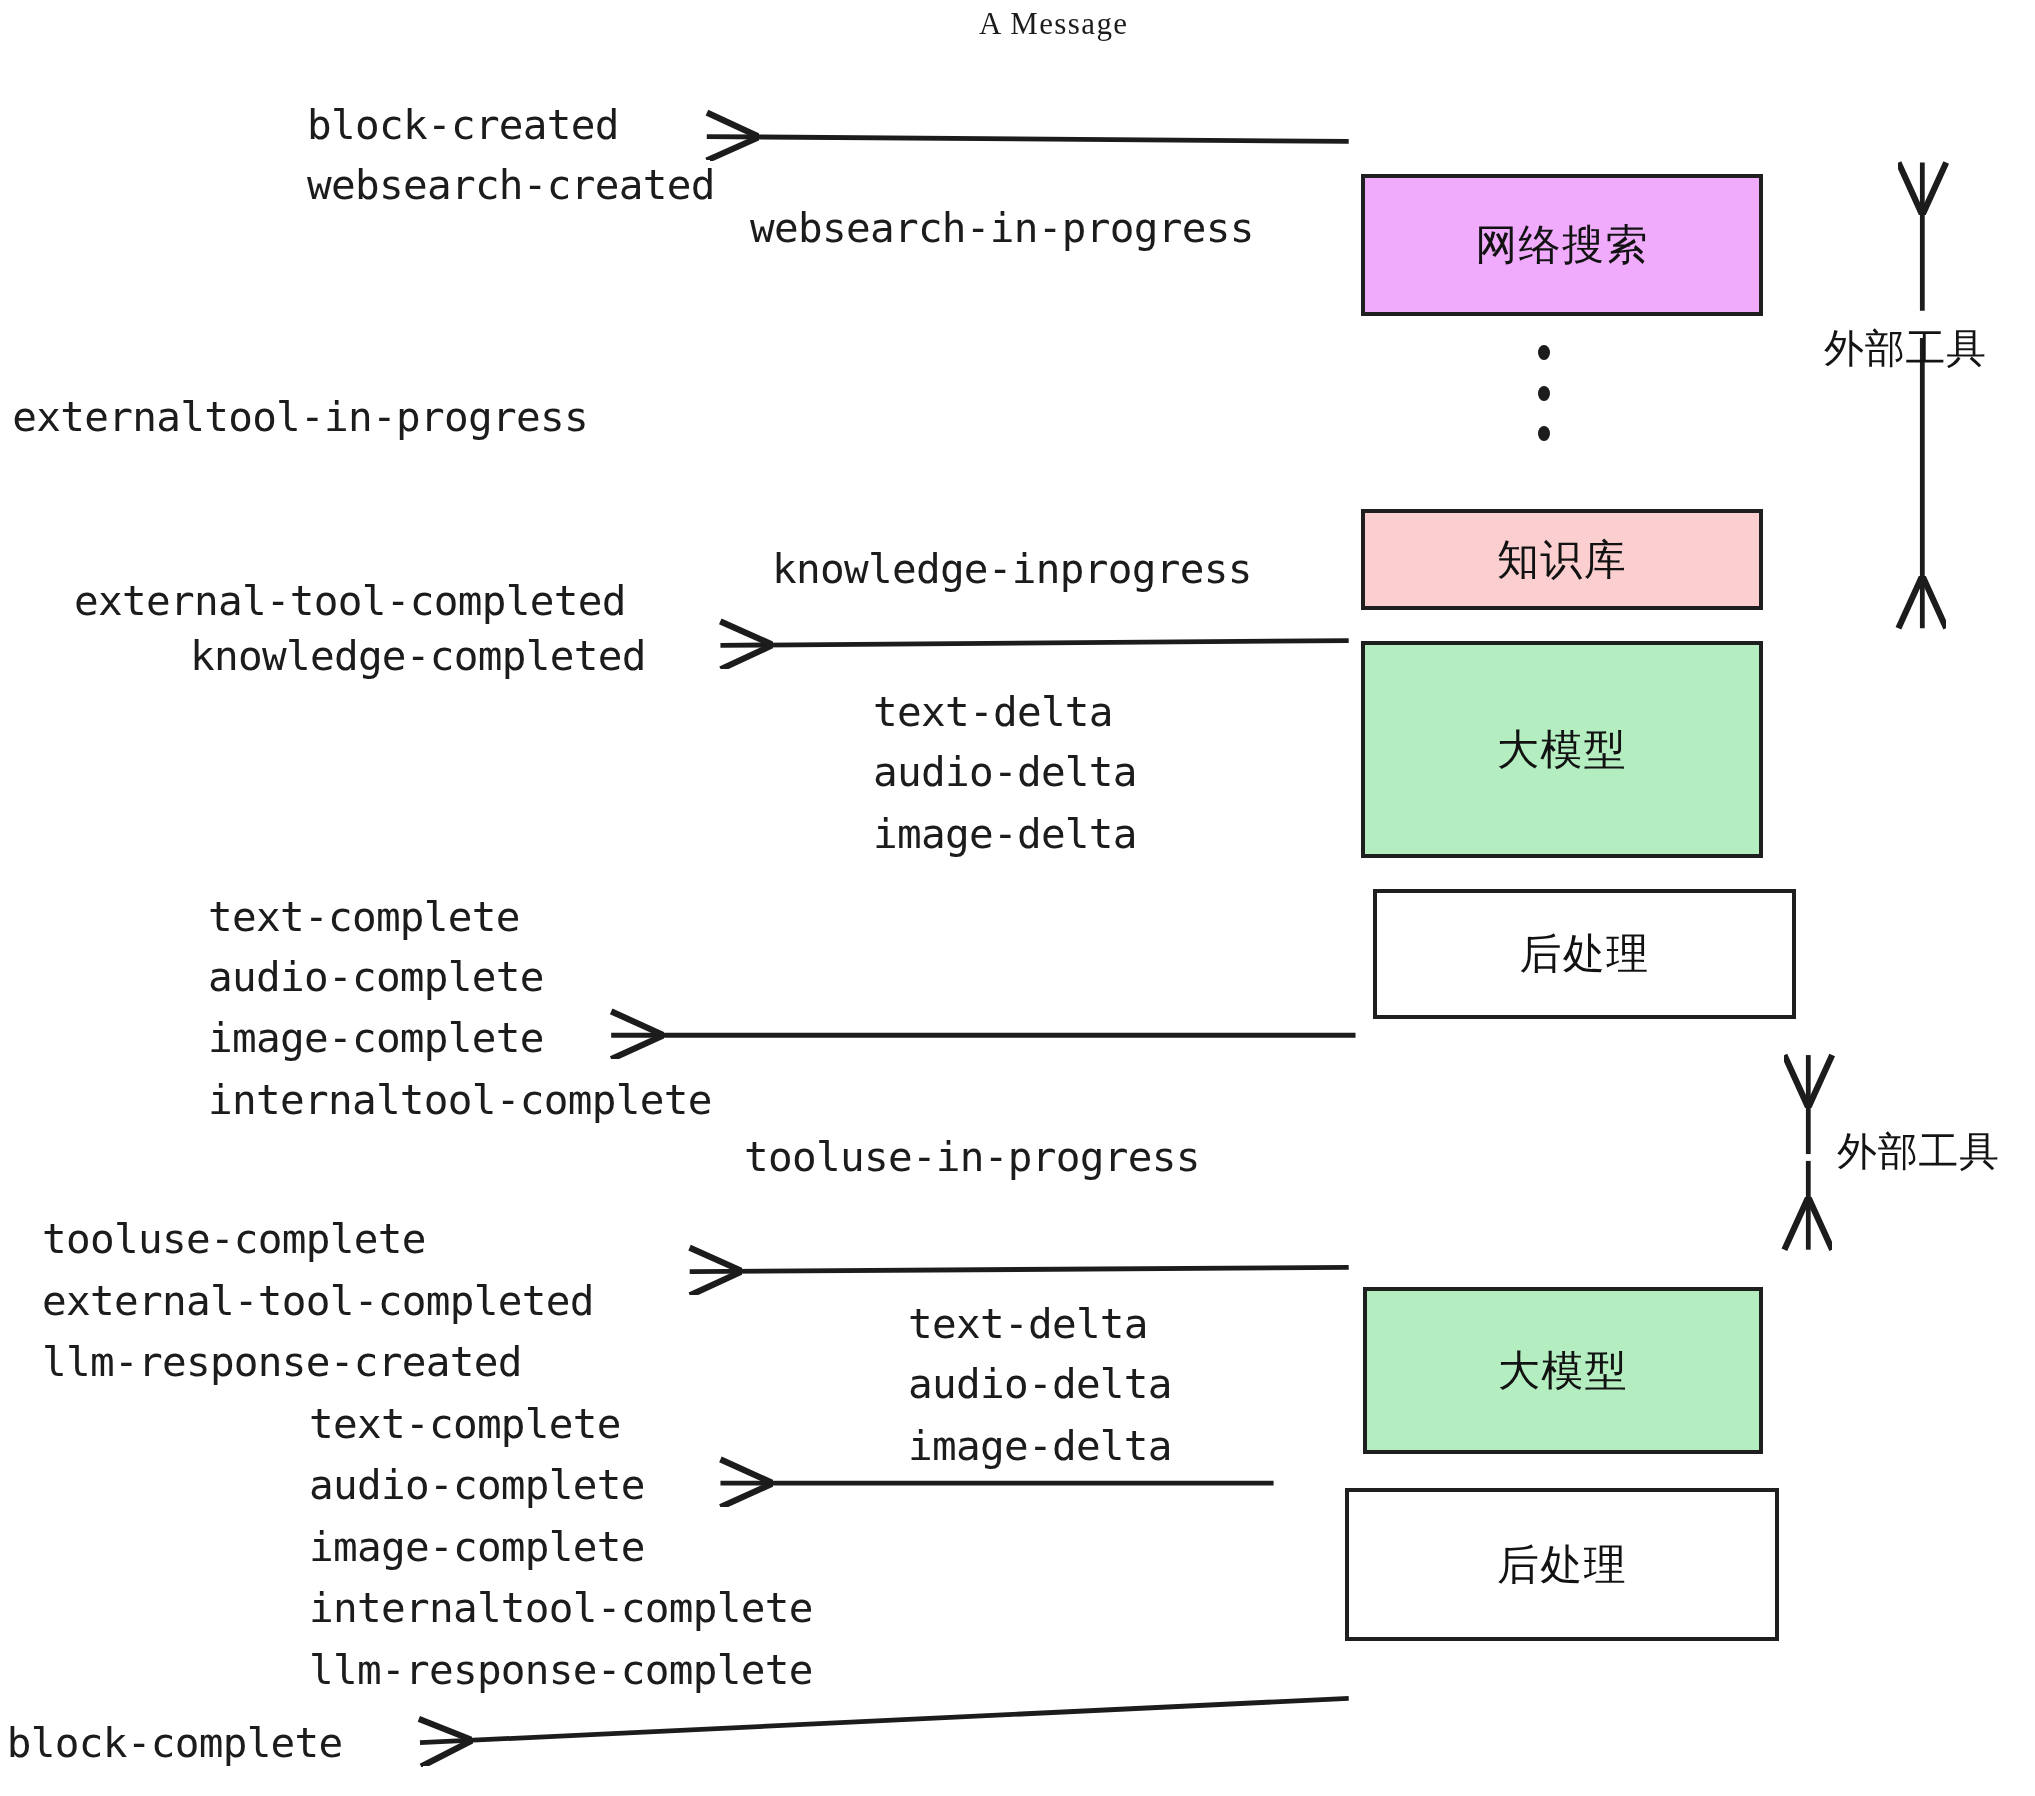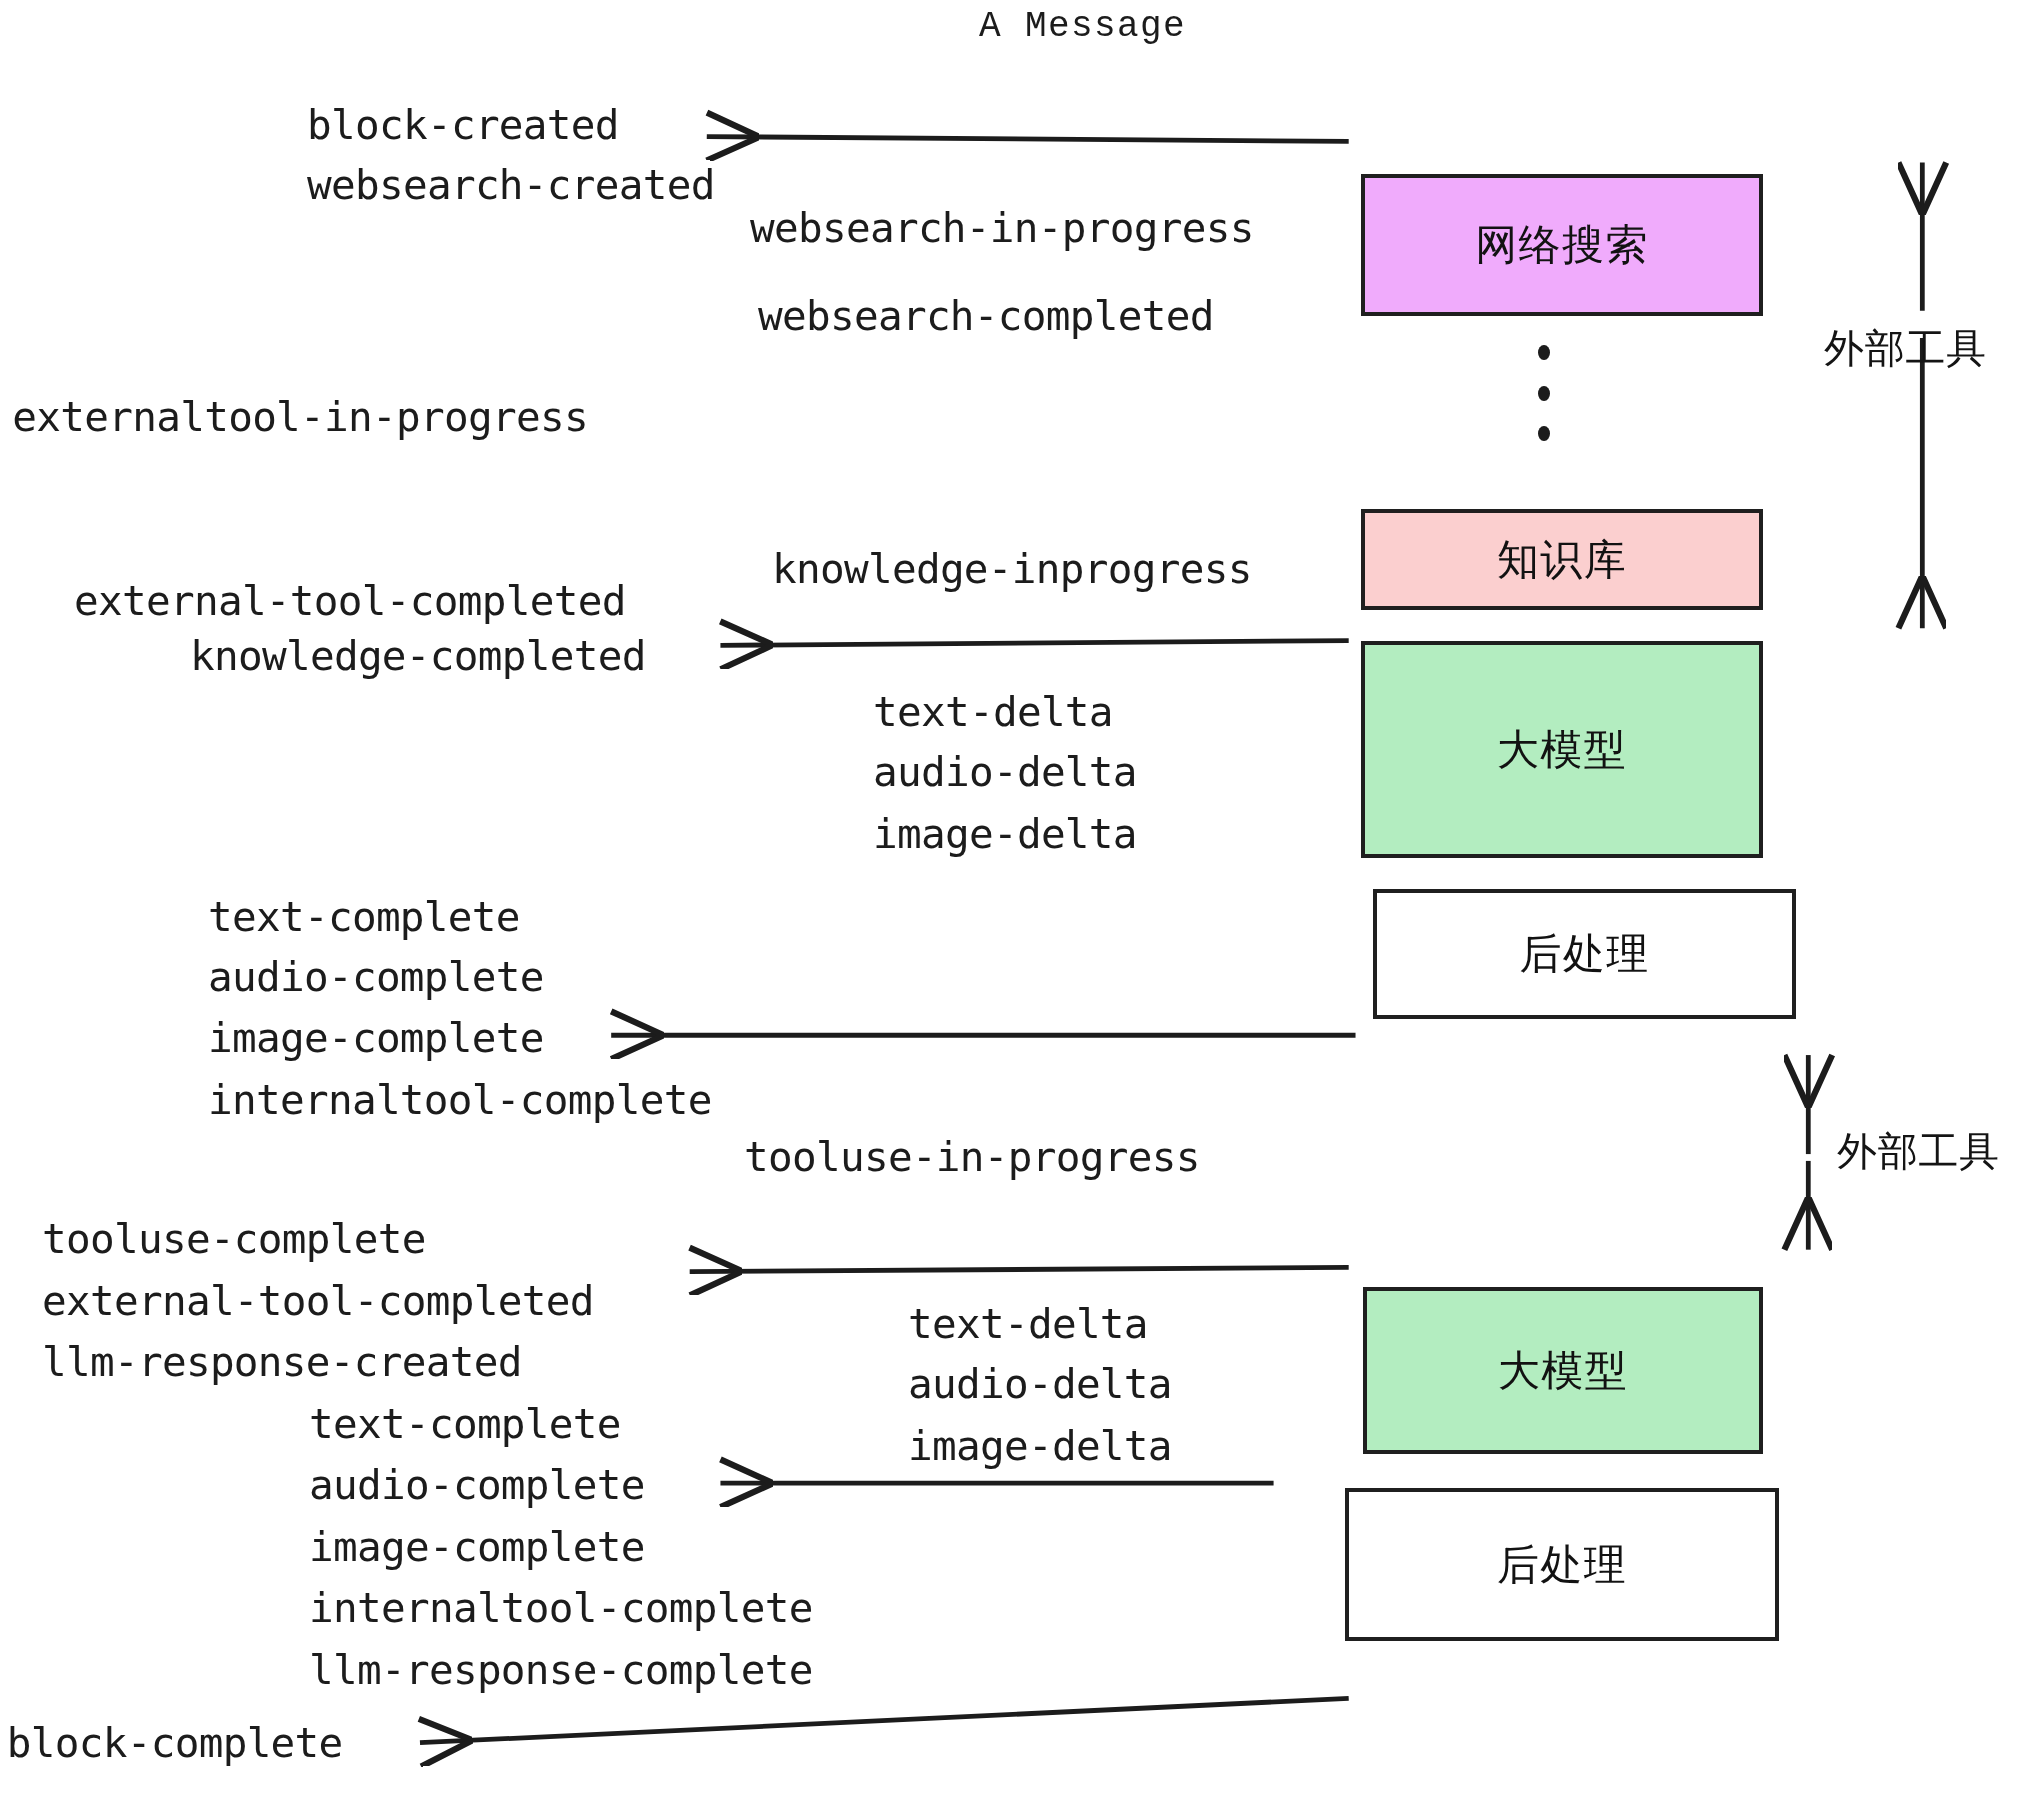--- a/index.html
+++ b/index.html
@@ -15,22 +15,22 @@
     position:absolute;
     font-family:"DejaVu Sans Mono","Liberation Mono",monospace;
     font-size:41px;
     letter-spacing:-0.7px;
     color:#1c1c1c;
     white-space:nowrap;
     line-height:59px;
   }
   .title{
     position:absolute;
-    font-family:Liberation Mono, monospace;
-    font-size:36px;
+    font-family:Liberation Serif, serif;
+    font-size:31px;
     color:#1c1c1c;
     white-space:nowrap;
     letter-spacing:1.4px;
   }
   .box{
     position:absolute;
     border:4.1px solid #1f1f1f;
     box-sizing:border-box;
     display:flex;
     align-items:center;
@@ -140,21 +140,20 @@
     <span>后处理</span>
   </div>
 
   <div class="sidelabel" style="left:1824px; top:321px;">外部工具</div>
   <div class="sidelabel" style="left:1837px; top:1124px;">外部工具</div>
 
   <div class="ev" style="left:307px; top:96px;">block-created</div>
   <div class="ev" style="left:307px; top:156px;">websearch-created</div>
 
   <div class="ev" style="left:750px; top:199px;">websearch-in-progress</div>
-  <div class="ev" style="left:758px; top:287px;">websearch-completed</div>
 
   <div class="ev" style="left:12.3px; top:388px;">externaltool-in-progress</div>
 
   <div class="ev" style="left:772px; top:540px;">knowledge-inprogress</div>
 
   <div class="ev" style="left:74px; top:572px;">external-tool-completed</div>
   <div class="ev" style="left:190px; top:627px;">knowledge-completed</div>
 
   <div class="ev" style="left:873px; top:683px;">text-delta</div>
   <div class="ev" style="left:873px; top:743px;">audio-delta</div>

